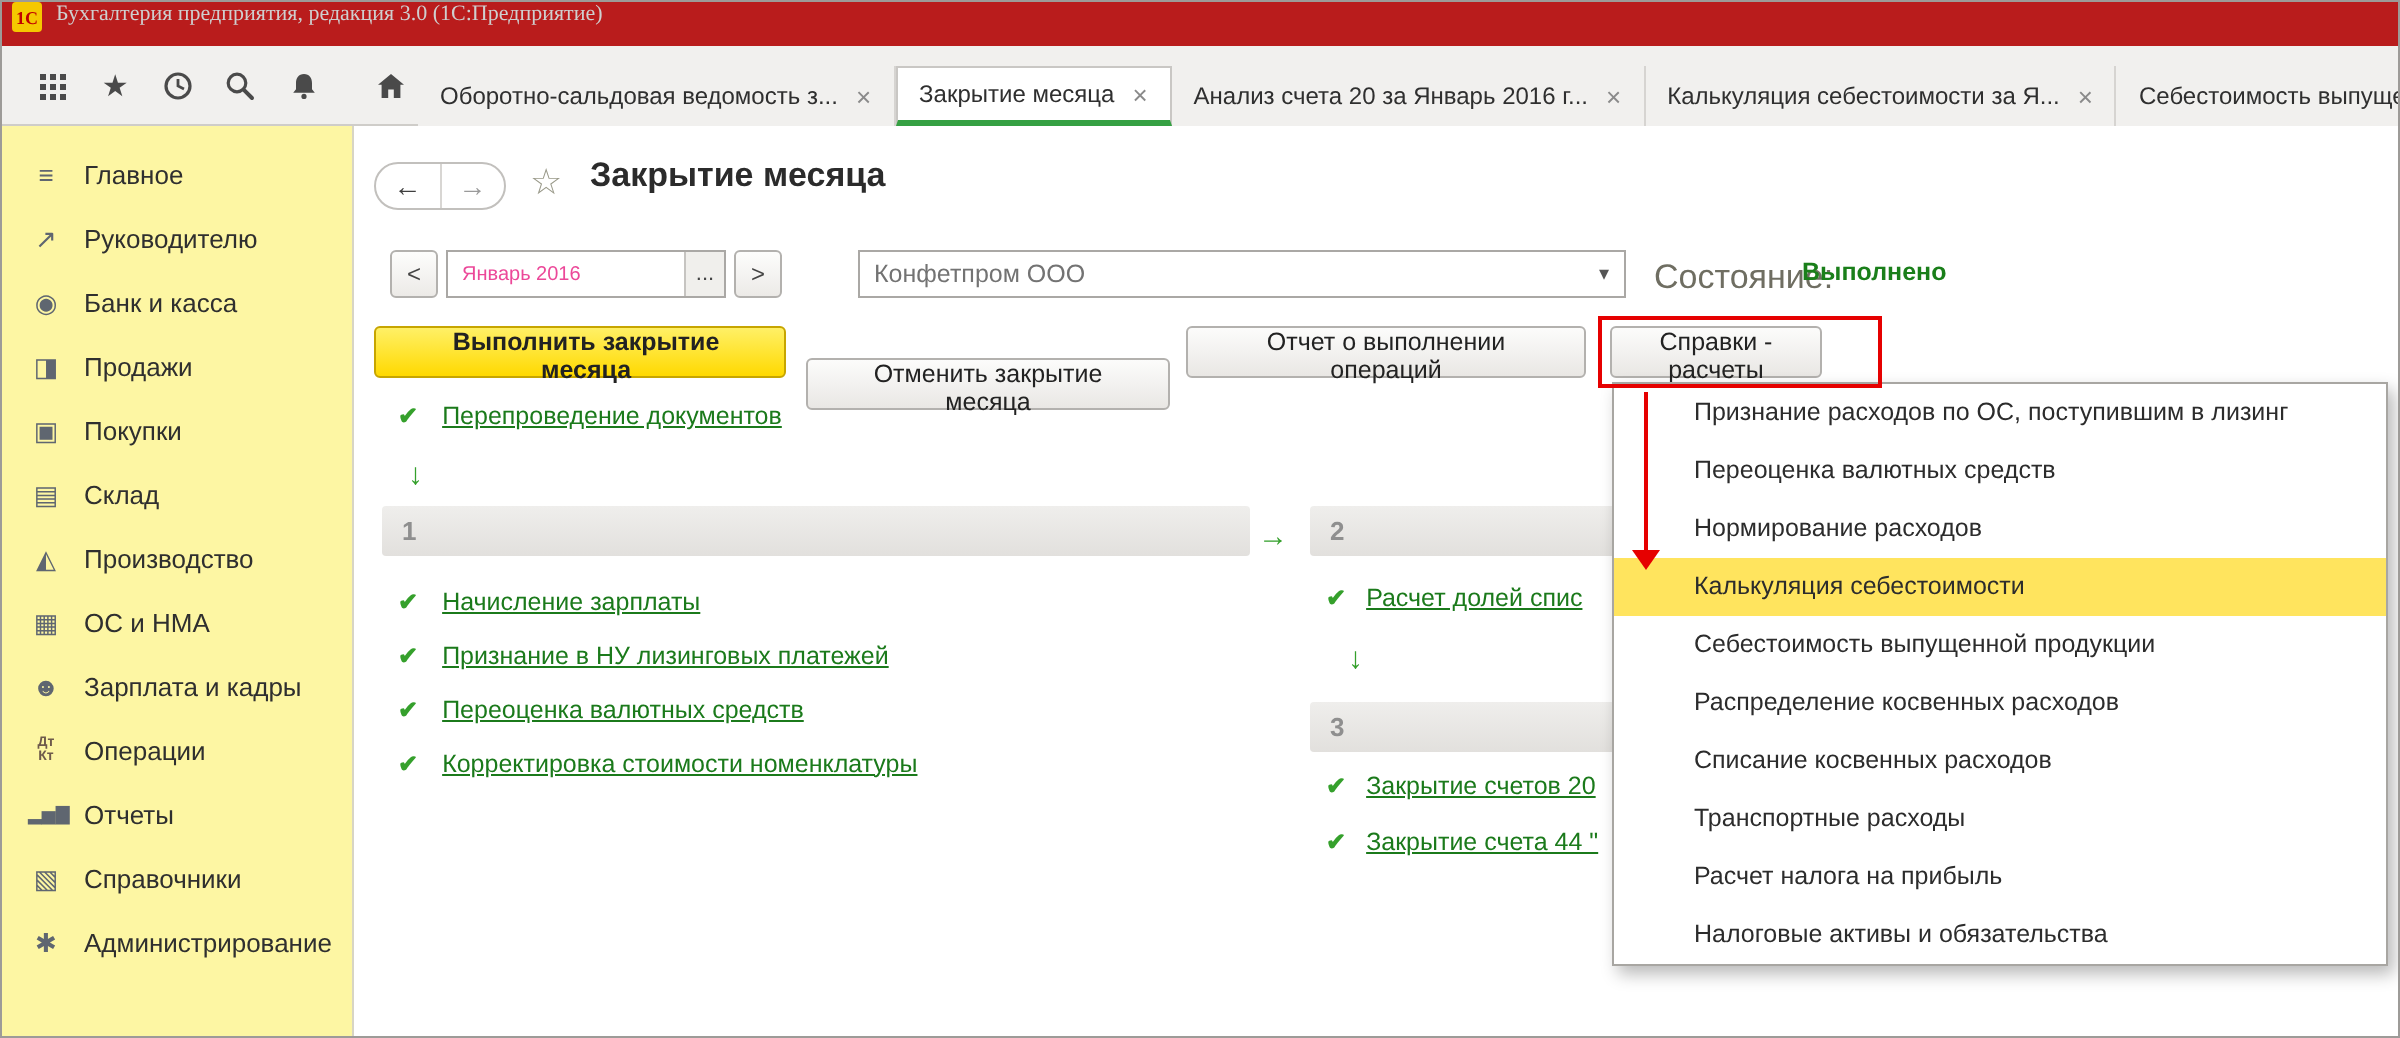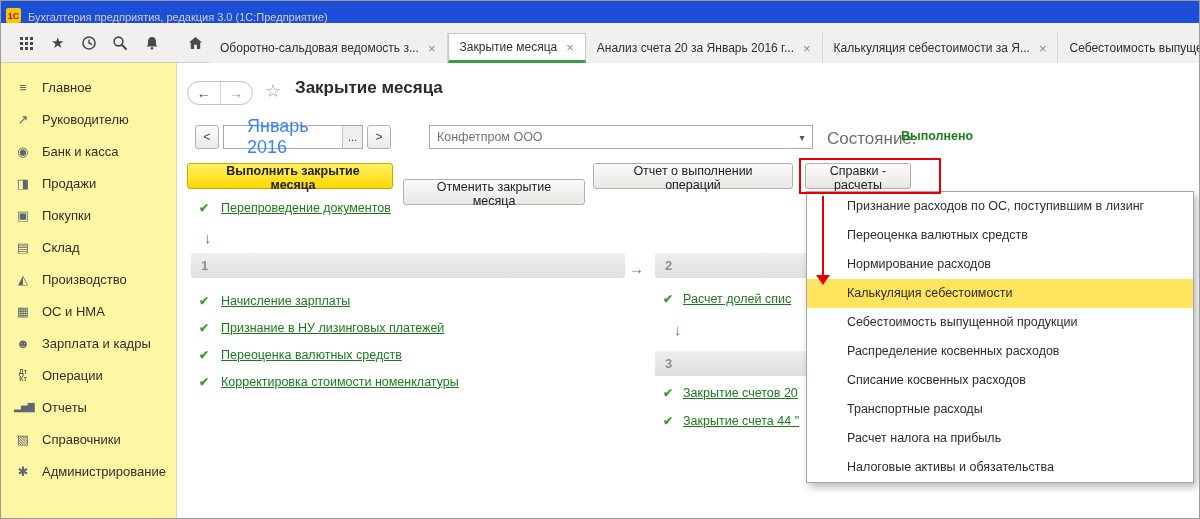--- a/index.html
+++ b/index.html
@@ -5,21 +5,21 @@
   * { box-sizing: border-box; margin: 0; padding: 0; }
   html,body { width:1200px; height:519px; }
   body {
     position: relative; overflow: hidden; background:#fff;
     font-family: "Liberation Sans", sans-serif;
     border: 1px solid #9d9b98;
   }
 
   
   .titlebar { position:absolute; left:0; top:0; width:1200px; height:22px;
-    background:#1d4ed8; display:flex; align-items:flex-end; gap:7px; padding-left:5px; }
+    background:#b91c1c; display:flex; align-items:flex-start; gap:7px; padding-left:5px;font-family:Liberation Serif, serif; }
   .logo { width:15px; height:15px; background:#f5c800; color:#c00000;
     font-size:9px; font-weight:bold; display:flex; align-items:center; justify-content:center; border-radius:2px; }
   .win-title { color:#cfcfcf; font-size:11px; }
 
   
   .toolbar { position:absolute; left:0; top:22px; width:1200px; height:40px;
     background:#f1f0ee; border-bottom:1px solid #cfcdc9; }
   .tool-icons { position:absolute; left:0; top:0; height:40px; width:176px;
     display:flex; align-items:center; justify-content:space-evenly; padding:0 6px; }
   .tbtn { width:24px; height:24px; display:flex; align-items:center; justify-content:center; color:#4a4a4a; font-size:15px; }
@@ -49,21 +49,21 @@
   .nb.back { color:#3f3f3f; border-right:1px solid #d8d6d3; }
   .nb.fwd { color:#9a9a9a; }
   .fav-star { position:absolute; left:88px; top:17px; font-size:18px; color:#9a9a8a; cursor:pointer; }
   .page-title { position:absolute; left:118px; top:15px; font-size:17px; font-weight:bold; color:#2b2b2b; }
 
   .sqbtn { position:absolute; top:62px; width:24px; height:24px; border:1px solid #b3b1ae; border-radius:3px;
     background:linear-gradient(#fdfdfc,#eceae7); font-size:12px; color:#444;
     display:flex; align-items:center; justify-content:center; cursor:pointer; }
   .period { position:absolute; left:46px; top:62px; width:140px; height:24px;
     border:1px solid #aaa8a5; background:#fff; display:flex; align-items:stretch; }
-  .period .val { flex:1; padding-left:7px; font-size:18px; color:#3b82f6; display:flex; align-items:center;margin-left:16px; }
+  .period .val { flex:1; padding-left:7px; font-size:10px; color:#ec4899; display:flex; align-items:center; }
   .period .dots { width:20px; border-left:1px solid #c6c4c1; background:#f0efec;
     display:flex; align-items:center; justify-content:center; font-size:11px; color:#444; cursor:pointer; }
   .combo { position:absolute; left:252px; top:62px; width:384px; height:24px;
     border:1px solid #aaa8a5; background:#fff; display:flex; align-items:center; }
   .combo .val { flex:1; padding-left:7px; font-size:12.5px; color:#737373; }
   .combo .arr { width:20px; text-align:center; color:#555; font-size:10px; cursor:pointer; }
   .status-lbl { position:absolute; left:650px; top:66px; font-size:17px; color:#6f6e62; }
   .status-val { position:absolute; left:724px; top:66px; font-size:12.5px; font-weight:bold; color:#1a7f1a; }
 
   .abtn { position:absolute; top:100px; height:26px; border:1px solid #b3b1ae; border-radius:3px;

